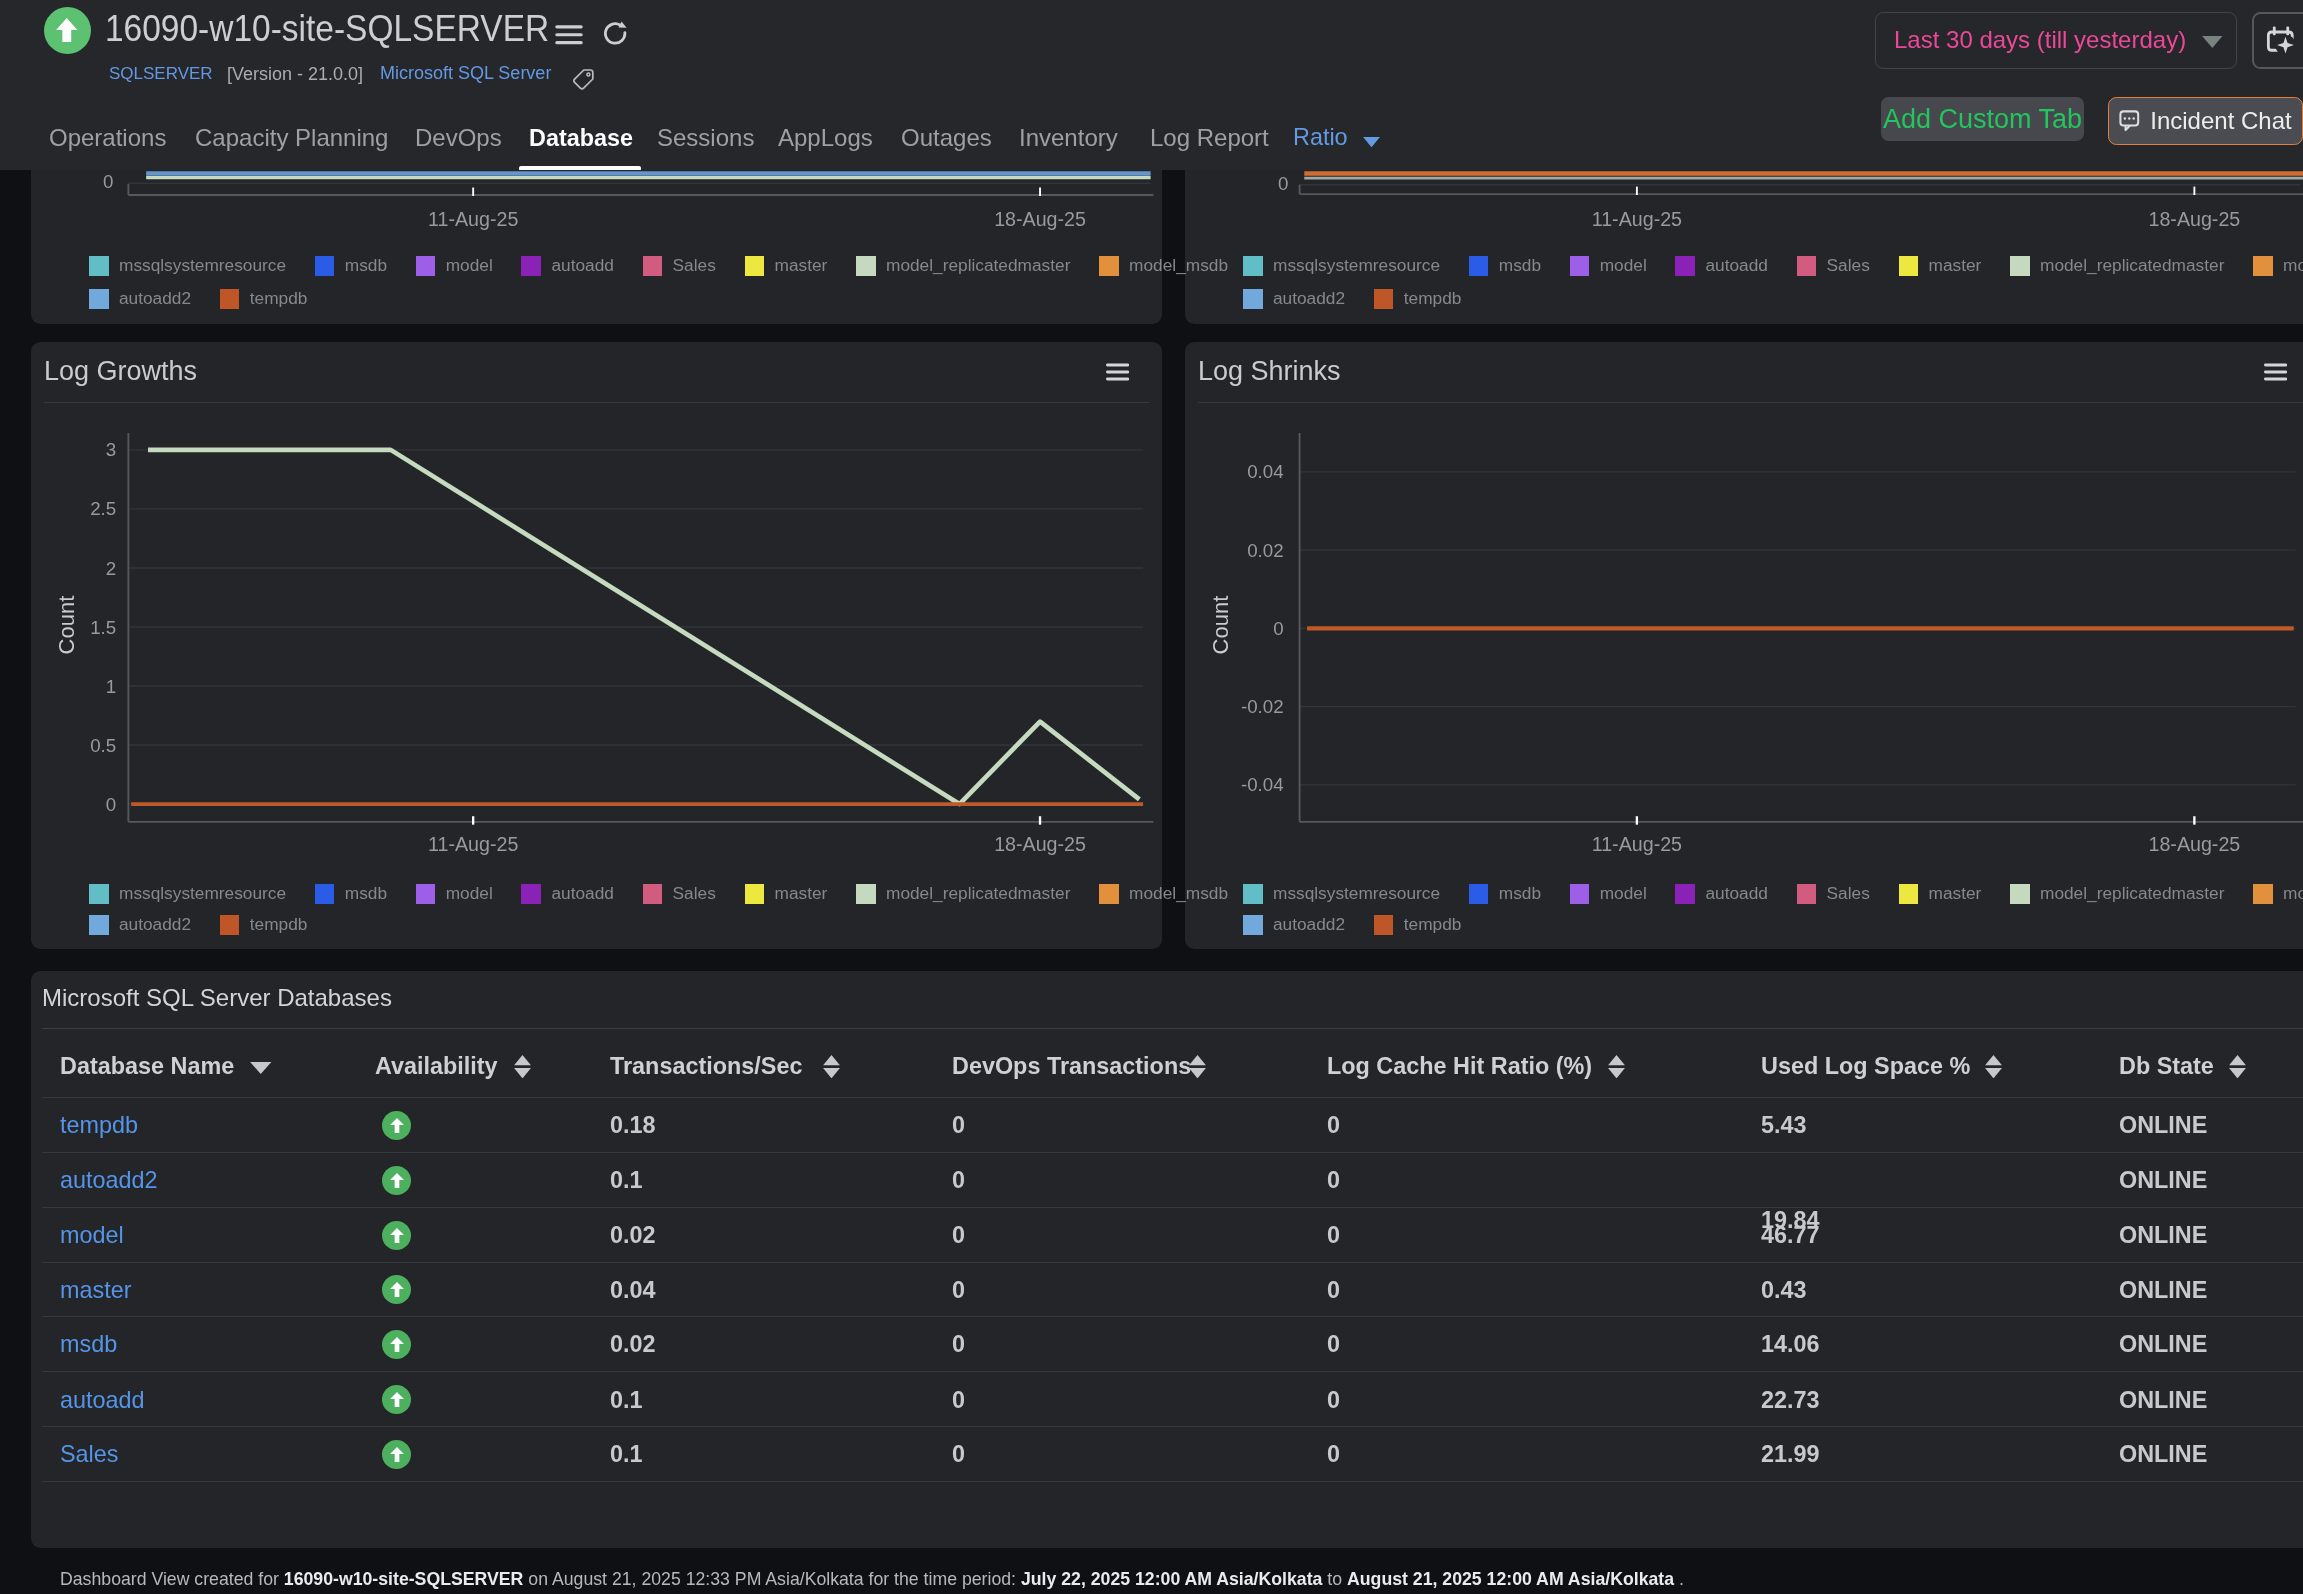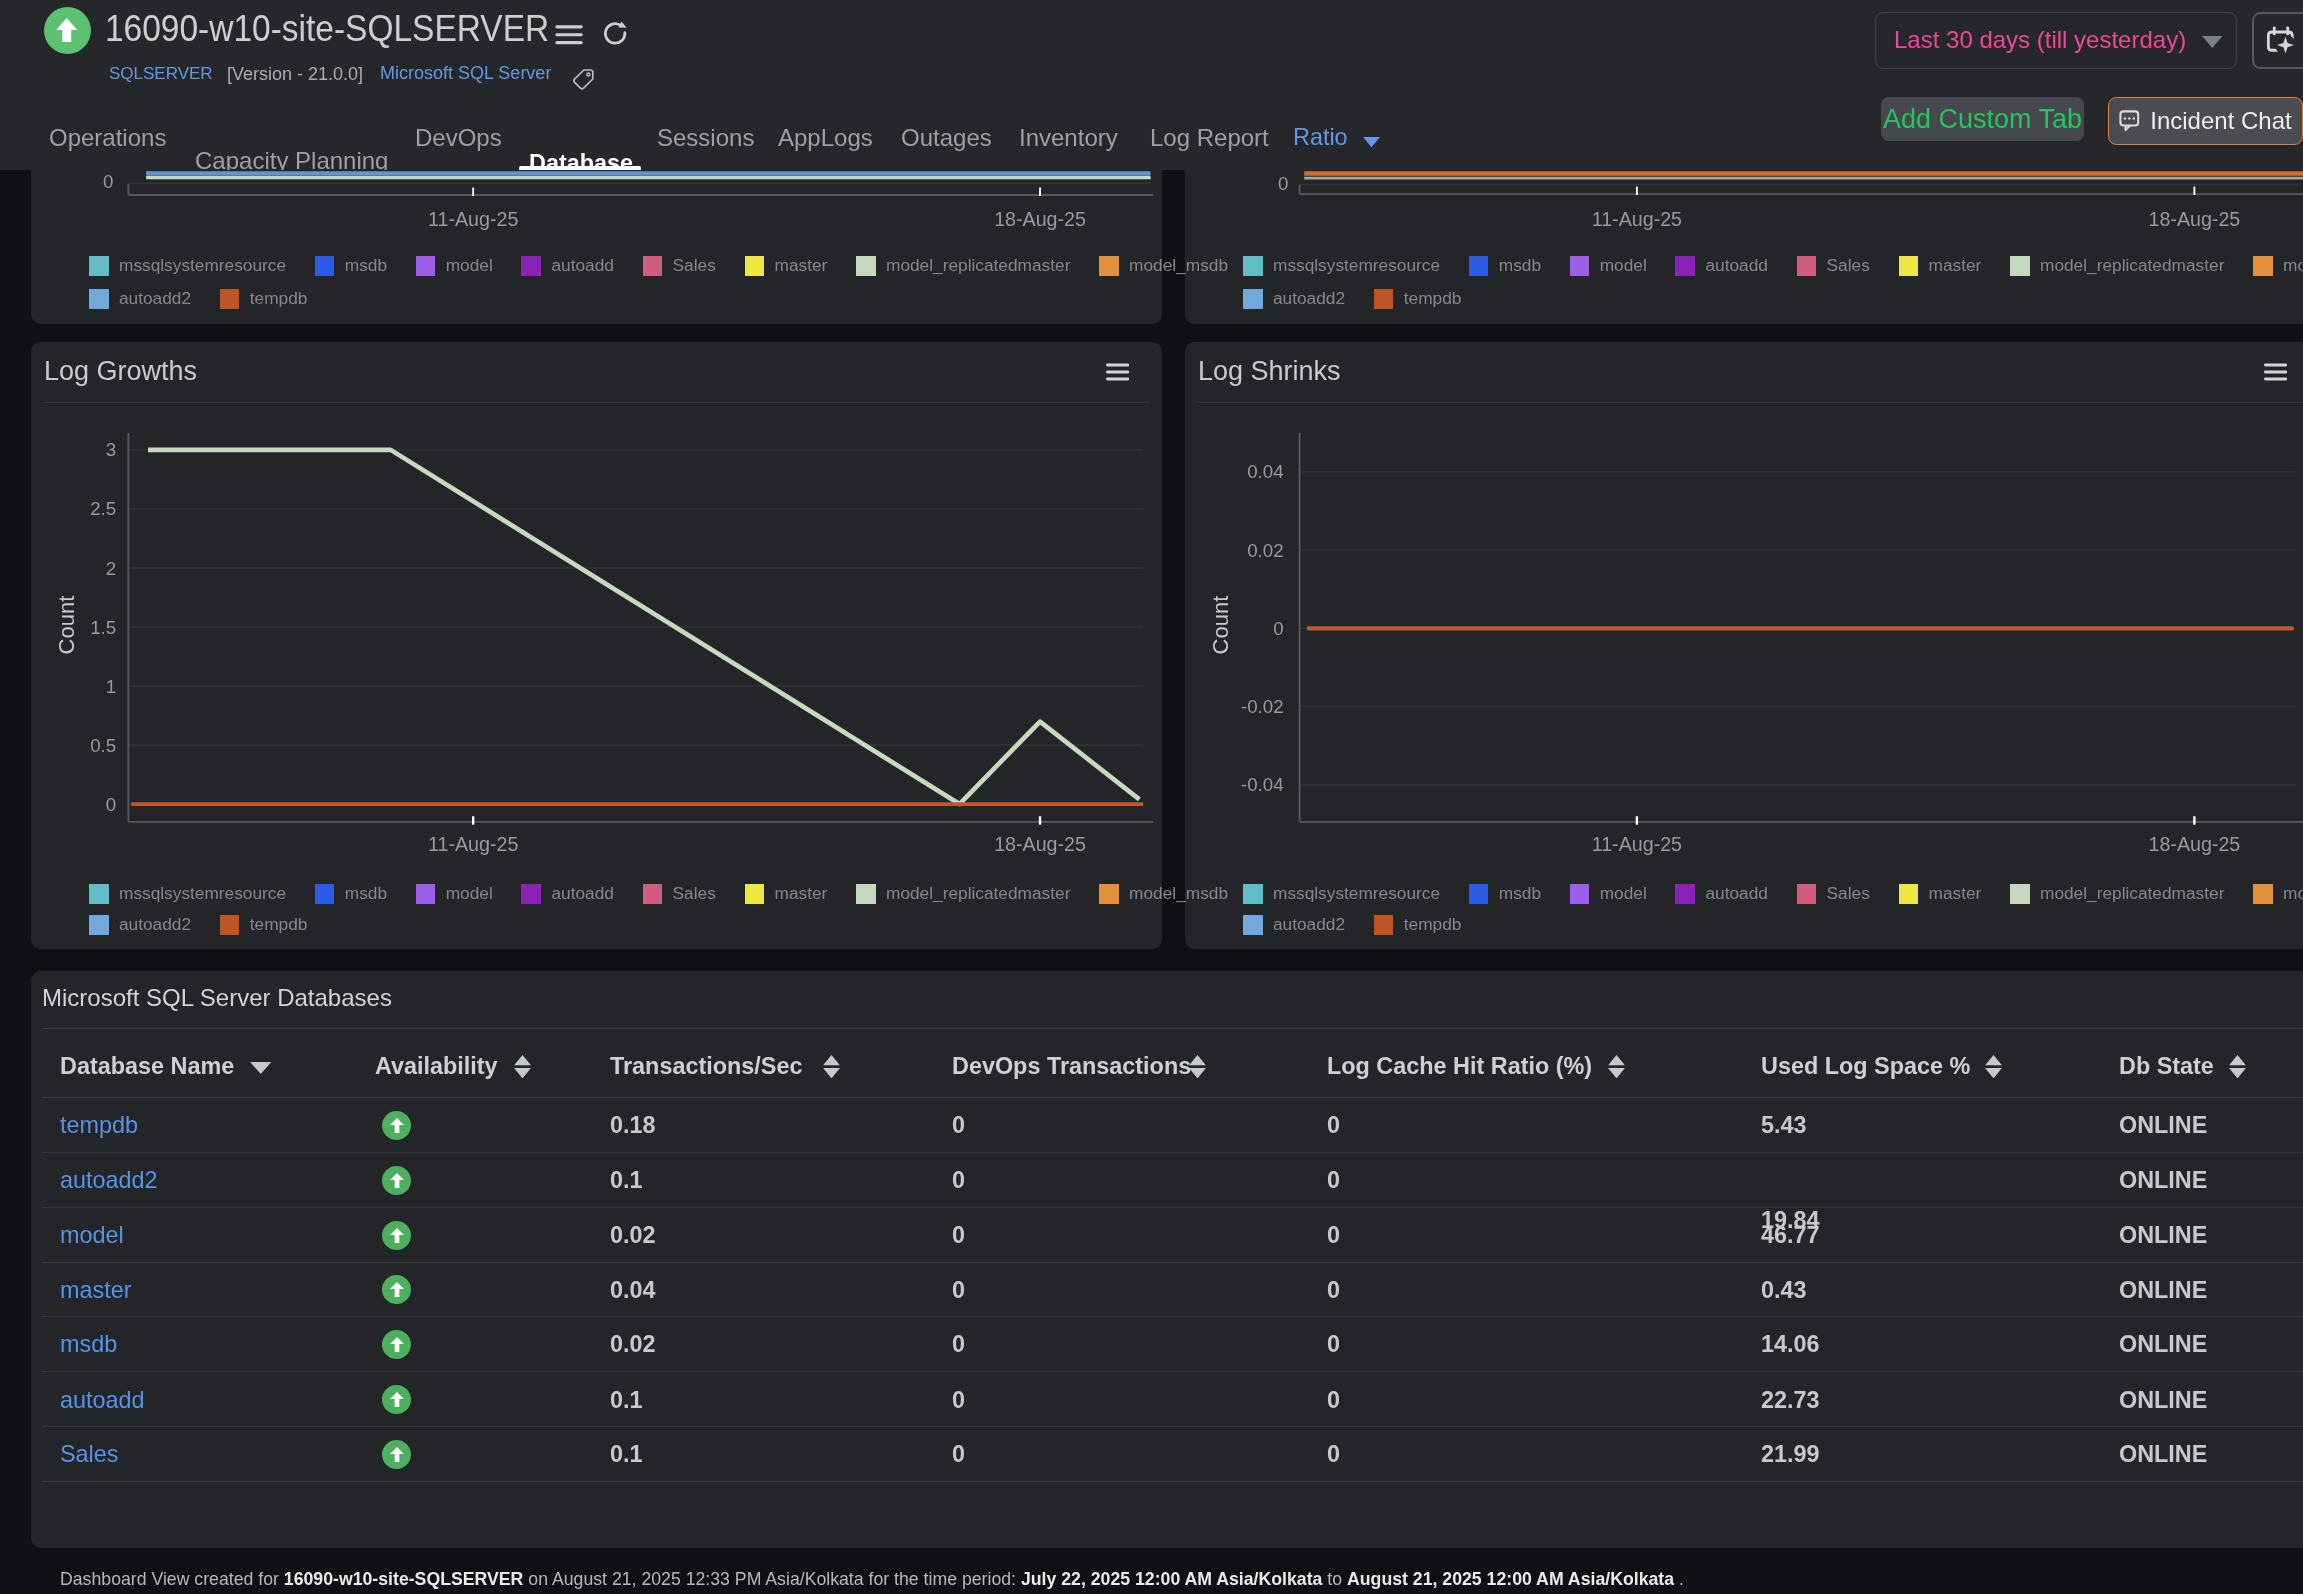--- a/index.html
+++ b/index.html
@@ -4,21 +4,21 @@
 <style>
   * { margin:0; padding:0; box-sizing:border-box; }
   html,body { width:2304px; height:1595px; }
   body { position:relative; background:#0f1013; font-family:"Liberation Sans", sans-serif; overflow:hidden; }
   .abs { position:absolute; }
   .hdr { left:0; top:0; width:2304px; height:170px; background:#26272a; }
   .panel { background:#232529; border-radius:9.4px; }
   .ttl { font-size:37px; color:#cdced0; white-space:nowrap; transform:scaleX(0.905); transform-origin:left top; }
   .blue { color:#6399e2; }
   .navitem { font-size:24px; color:#9da0a4; white-space:nowrap; }
-  .navactive { color:#fdfdfd; font-weight:bold; font-size:23.4px;margin-top:25px; }
+  .navactive { color:#fdfdfd; font-weight:bold; font-size:23.4px; }
   .ptitle { font-size:27px; color:#c9cbce; white-space:nowrap; }
   .legrow { display:flex; align-items:center; height:19.7px; }
   .legrow .it { display:flex; align-items:flex-end; margin-right:4.7px; white-space:nowrap;padding-left:24px; }
   .legrow .sq { width:19.7px; height:19.7px; margin-right:10.3px; flex:none; }
   .legrow .lb { font-size:17.3px; color:#85888c; line-height:19.7px; }
   .thead { font-size:23.4px; font-weight:bold; color:#ced1d4; white-space:nowrap; }
   .tcell { font-size:23.4px; color:#c7c9cc; white-space:nowrap;font-weight:bold; }
   .tlink { font-size:23.4px; color:#5694e8; white-space:nowrap; }
   .gicon { width:29px; height:29px; border-radius:50%; background:#4cb05e; display:flex; align-items:center; justify-content:center; }
 </style>
@@ -81,21 +81,21 @@
     <rect x="1.5" y="1.5" width="19" height="15" rx="3.2" fill="none" stroke="#dcdde0" stroke-width="2.2"></rect>
     <path d="M 7 16.5 L 7 21.5 L 11.8 16.5" fill="none" stroke="#dcdde0" stroke-width="2.2" stroke-linejoin="round"></path>
     <circle cx="6.3" cy="9" r="1.3" fill="#dcdde0"></circle>
       <circle cx="11" cy="9" r="1.3" fill="#dcdde0"></circle>
       <circle cx="15.7" cy="9" r="1.3" fill="#dcdde0"></circle>
   </svg>
   <span style="font-size:24px; color:#eceded; white-space:nowrap;">Incident Chat</span>
 </div>
 
 <div class="abs navitem" style="left:49px; top:124px;">Operations</div>
-<div class="abs navitem" style="left:195px; top:124px;margin-top:23px;">Capacity Planning</div>
+<div class="abs navitem" style="left:195px; top:124px;">Capacity Planning</div>
 <div class="abs navitem" style="left:415px; top:124px;">DevOps</div>
 <div class="abs navitem navactive" style="left:529px; top:125px;">Database</div>
 <div class="abs navitem" style="left:657px; top:124px;">Sessions</div>
 <div class="abs navitem" style="left:778px; top:124px;">AppLogs</div>
 <div class="abs navitem" style="left:901px; top:124px;">Outages</div>
 <div class="abs navitem" style="left:1019px; top:124px;">Inventory</div>
 <div class="abs navitem" style="left:1150px; top:124px;">Log Report</div>
 <div class="abs" style="left:1293px; top:124px; font-size:23.4px; color:#639ae3;">Ratio</div>
 <svg class="abs" style="left:1363px; top:137px;" width="17" height="10.3" viewBox="0 0 18 11">
   <path d="M0 0 L18 0 L9 11 Z" fill="#639ae3"></path>

